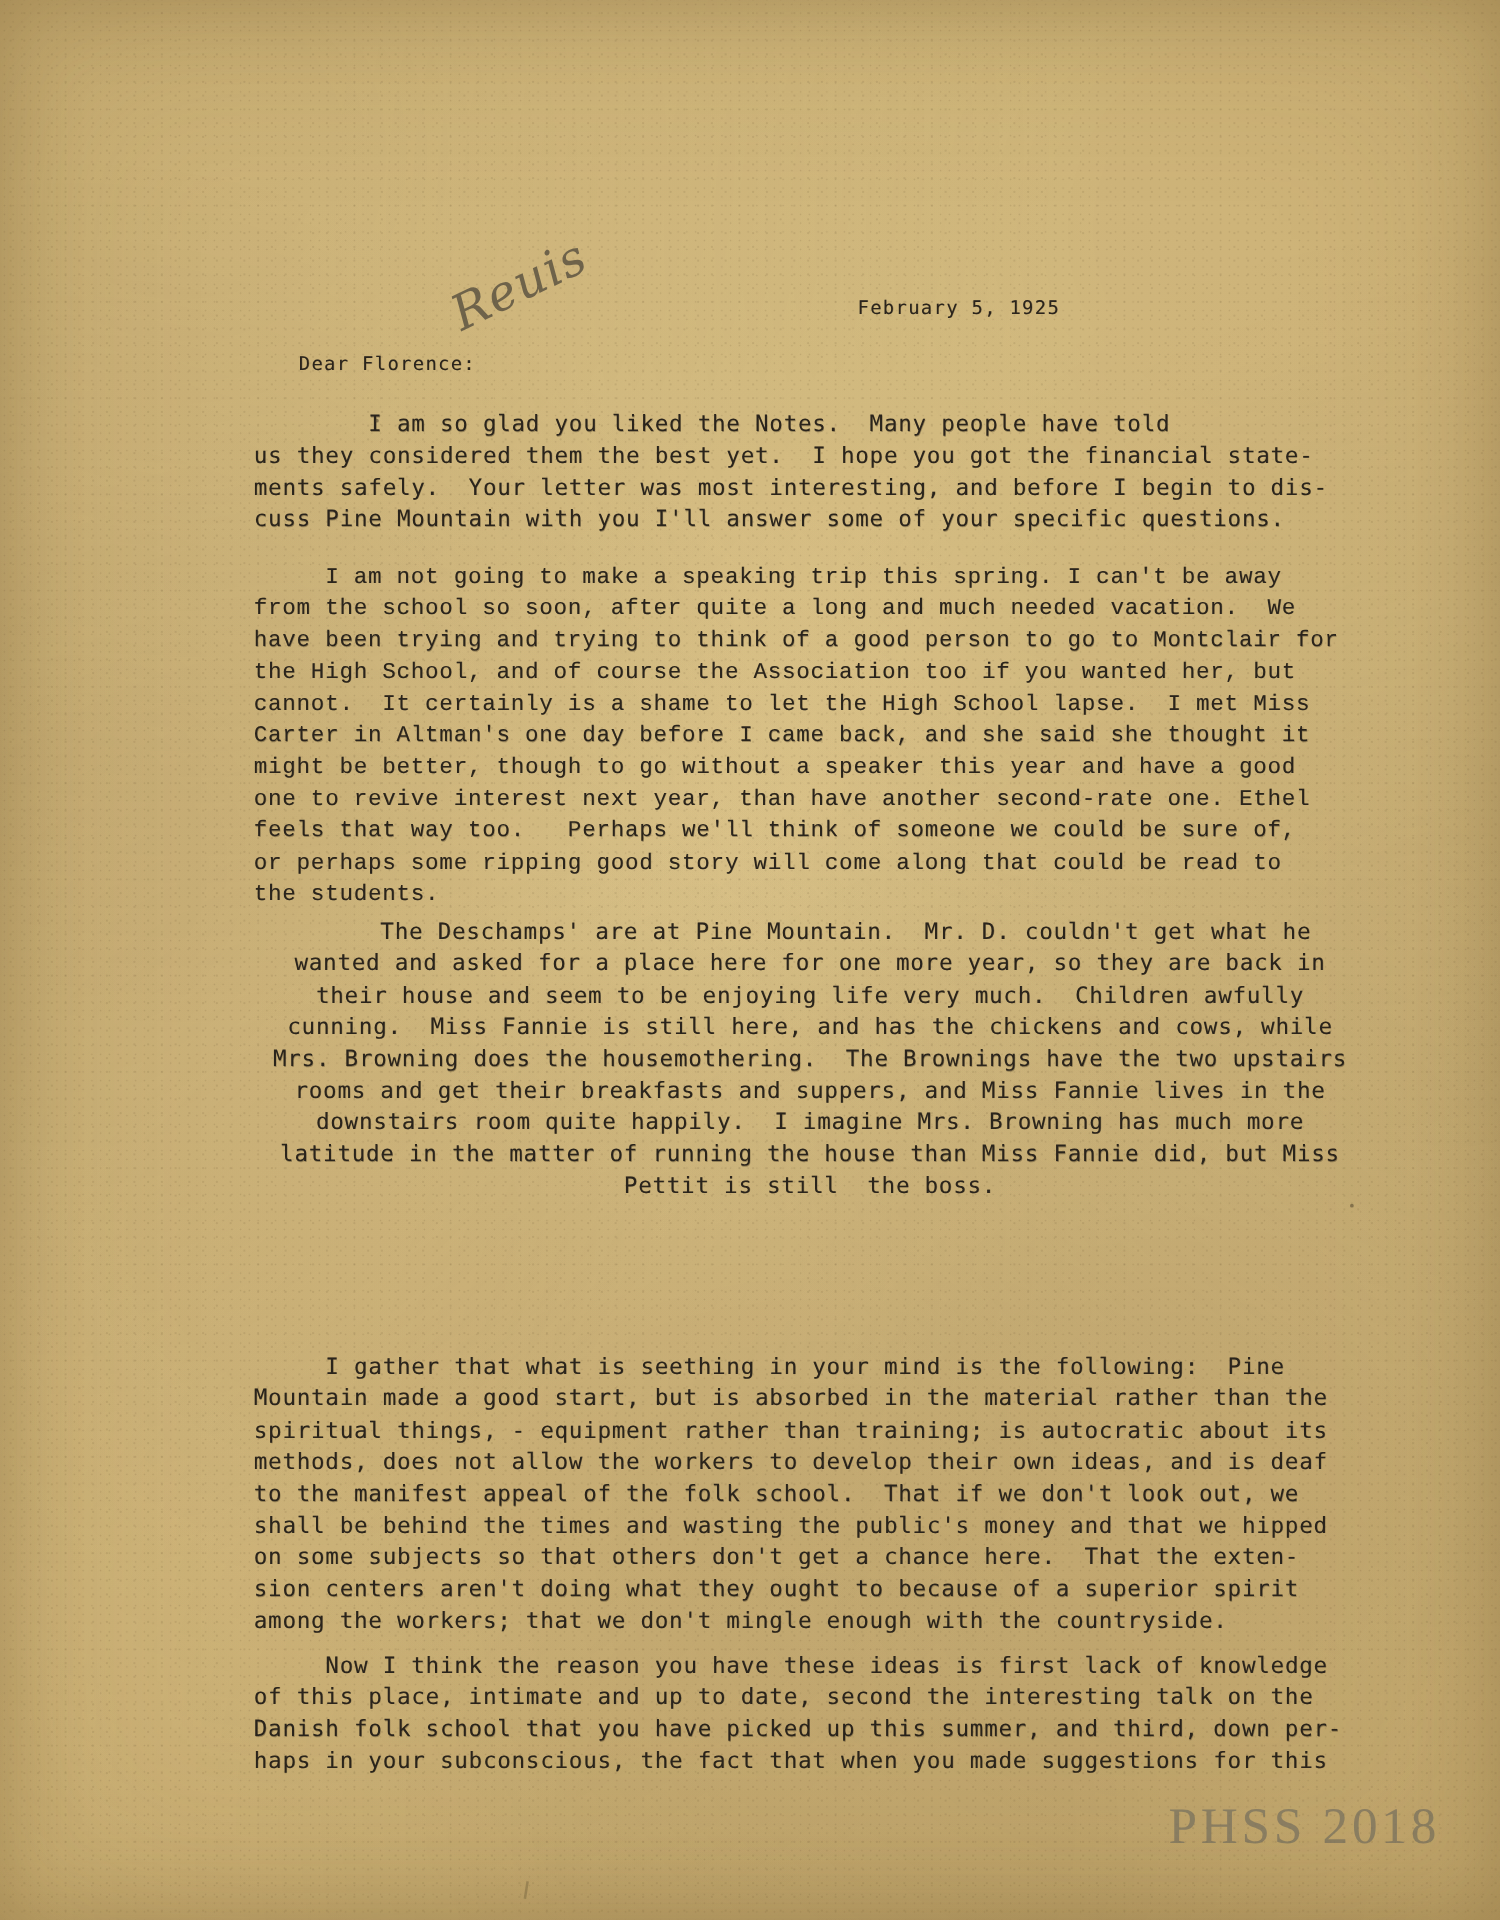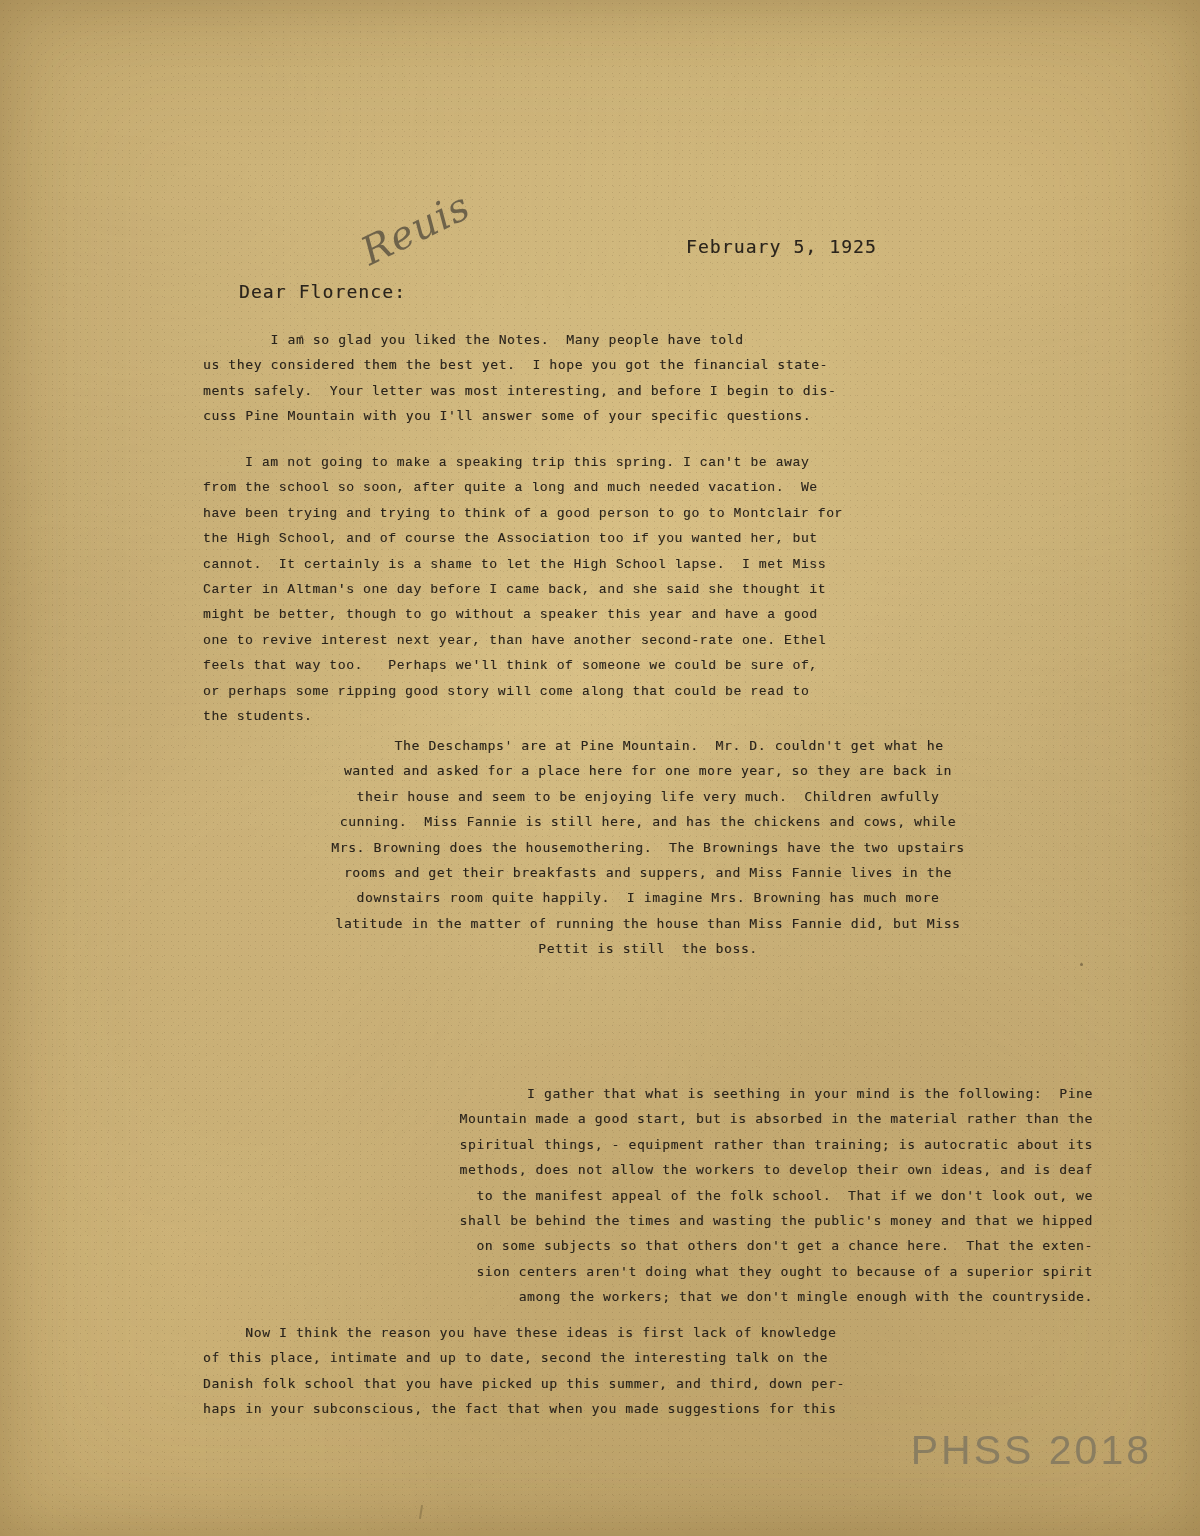--- a/index.html
+++ b/index.html
@@ -50,21 +50,21 @@
       radial-gradient(rgba(90,70,40,0.35) 0.6px, rgba(0,0,0,0) 0.7px);
     background-size: 7px 7px, 11px 11px;
     background-position: 0 0, 3px 5px;
   }
 
   .typed {
     position: absolute;
     color: #2a241c;
     text-shadow: 0.4px 0.3px 0 rgba(40,30,18,0.35);
     letter-spacing: 0.6px;
-    font-size: 18px;
+    font-size: 15px;
     line-height: 25.4px;
     white-space: pre;
   }
 
   #date-line {
     left: 686px;
     top: 234px;
     letter-spacing: 1.1px;
   }
   #salutation {
@@ -72,53 +72,53 @@
     top: 279px;
     letter-spacing: 1.1px;
     margin-left: 32px;
   }
 
   .body-block {
     position: absolute;
     left: 203px;
     width: 890px;
     color: #2a241c;
-    font-size: 13px;
+    font-size: 18px;
     line-height: 25.4px;
     letter-spacing: 0.62px;
     white-space: pre-wrap;
     text-shadow: 0.4px 0.3px 0 rgba(40,30,18,0.33);
   }
   #para-1 { top: 327px; }
   #para-2 { top: 450px; font-family: Liberation Mono, monospace; }
   #para-3 { top: 733px; text-align: center; }
   #para-4 { top: 959px; }
-  #para-5 { top: 1081px; text-align: right; }
+  #para-5 { top: 1081px; }
   #para-6 { top: 1320px; }
 
   
   .handwriting {
     position: absolute;
     left: 358px;
     top: 206px;
     font-family: "DejaVu Serif", serif;
     font-style: italic;
     font-size: 39px;
     color: #4a4438;
     transform: rotate(-26deg);
     opacity: .72;
     letter-spacing: 1px;
   }
 
   
   .stamp {
     position: absolute;
     right: 48px;
-    bottom: 62px;
-    font-family: Liberation Sans, sans-serif;
+    bottom: 52px;
+    font-family: Liberation Serif, serif;
     font-size: 41px;
     letter-spacing: 3px;
     color: rgba(118,112,96,0.72);
     font-weight: 400;
   }
 
   
   .mark-dot {
     position: absolute;
     width: 3px; height: 3px;

